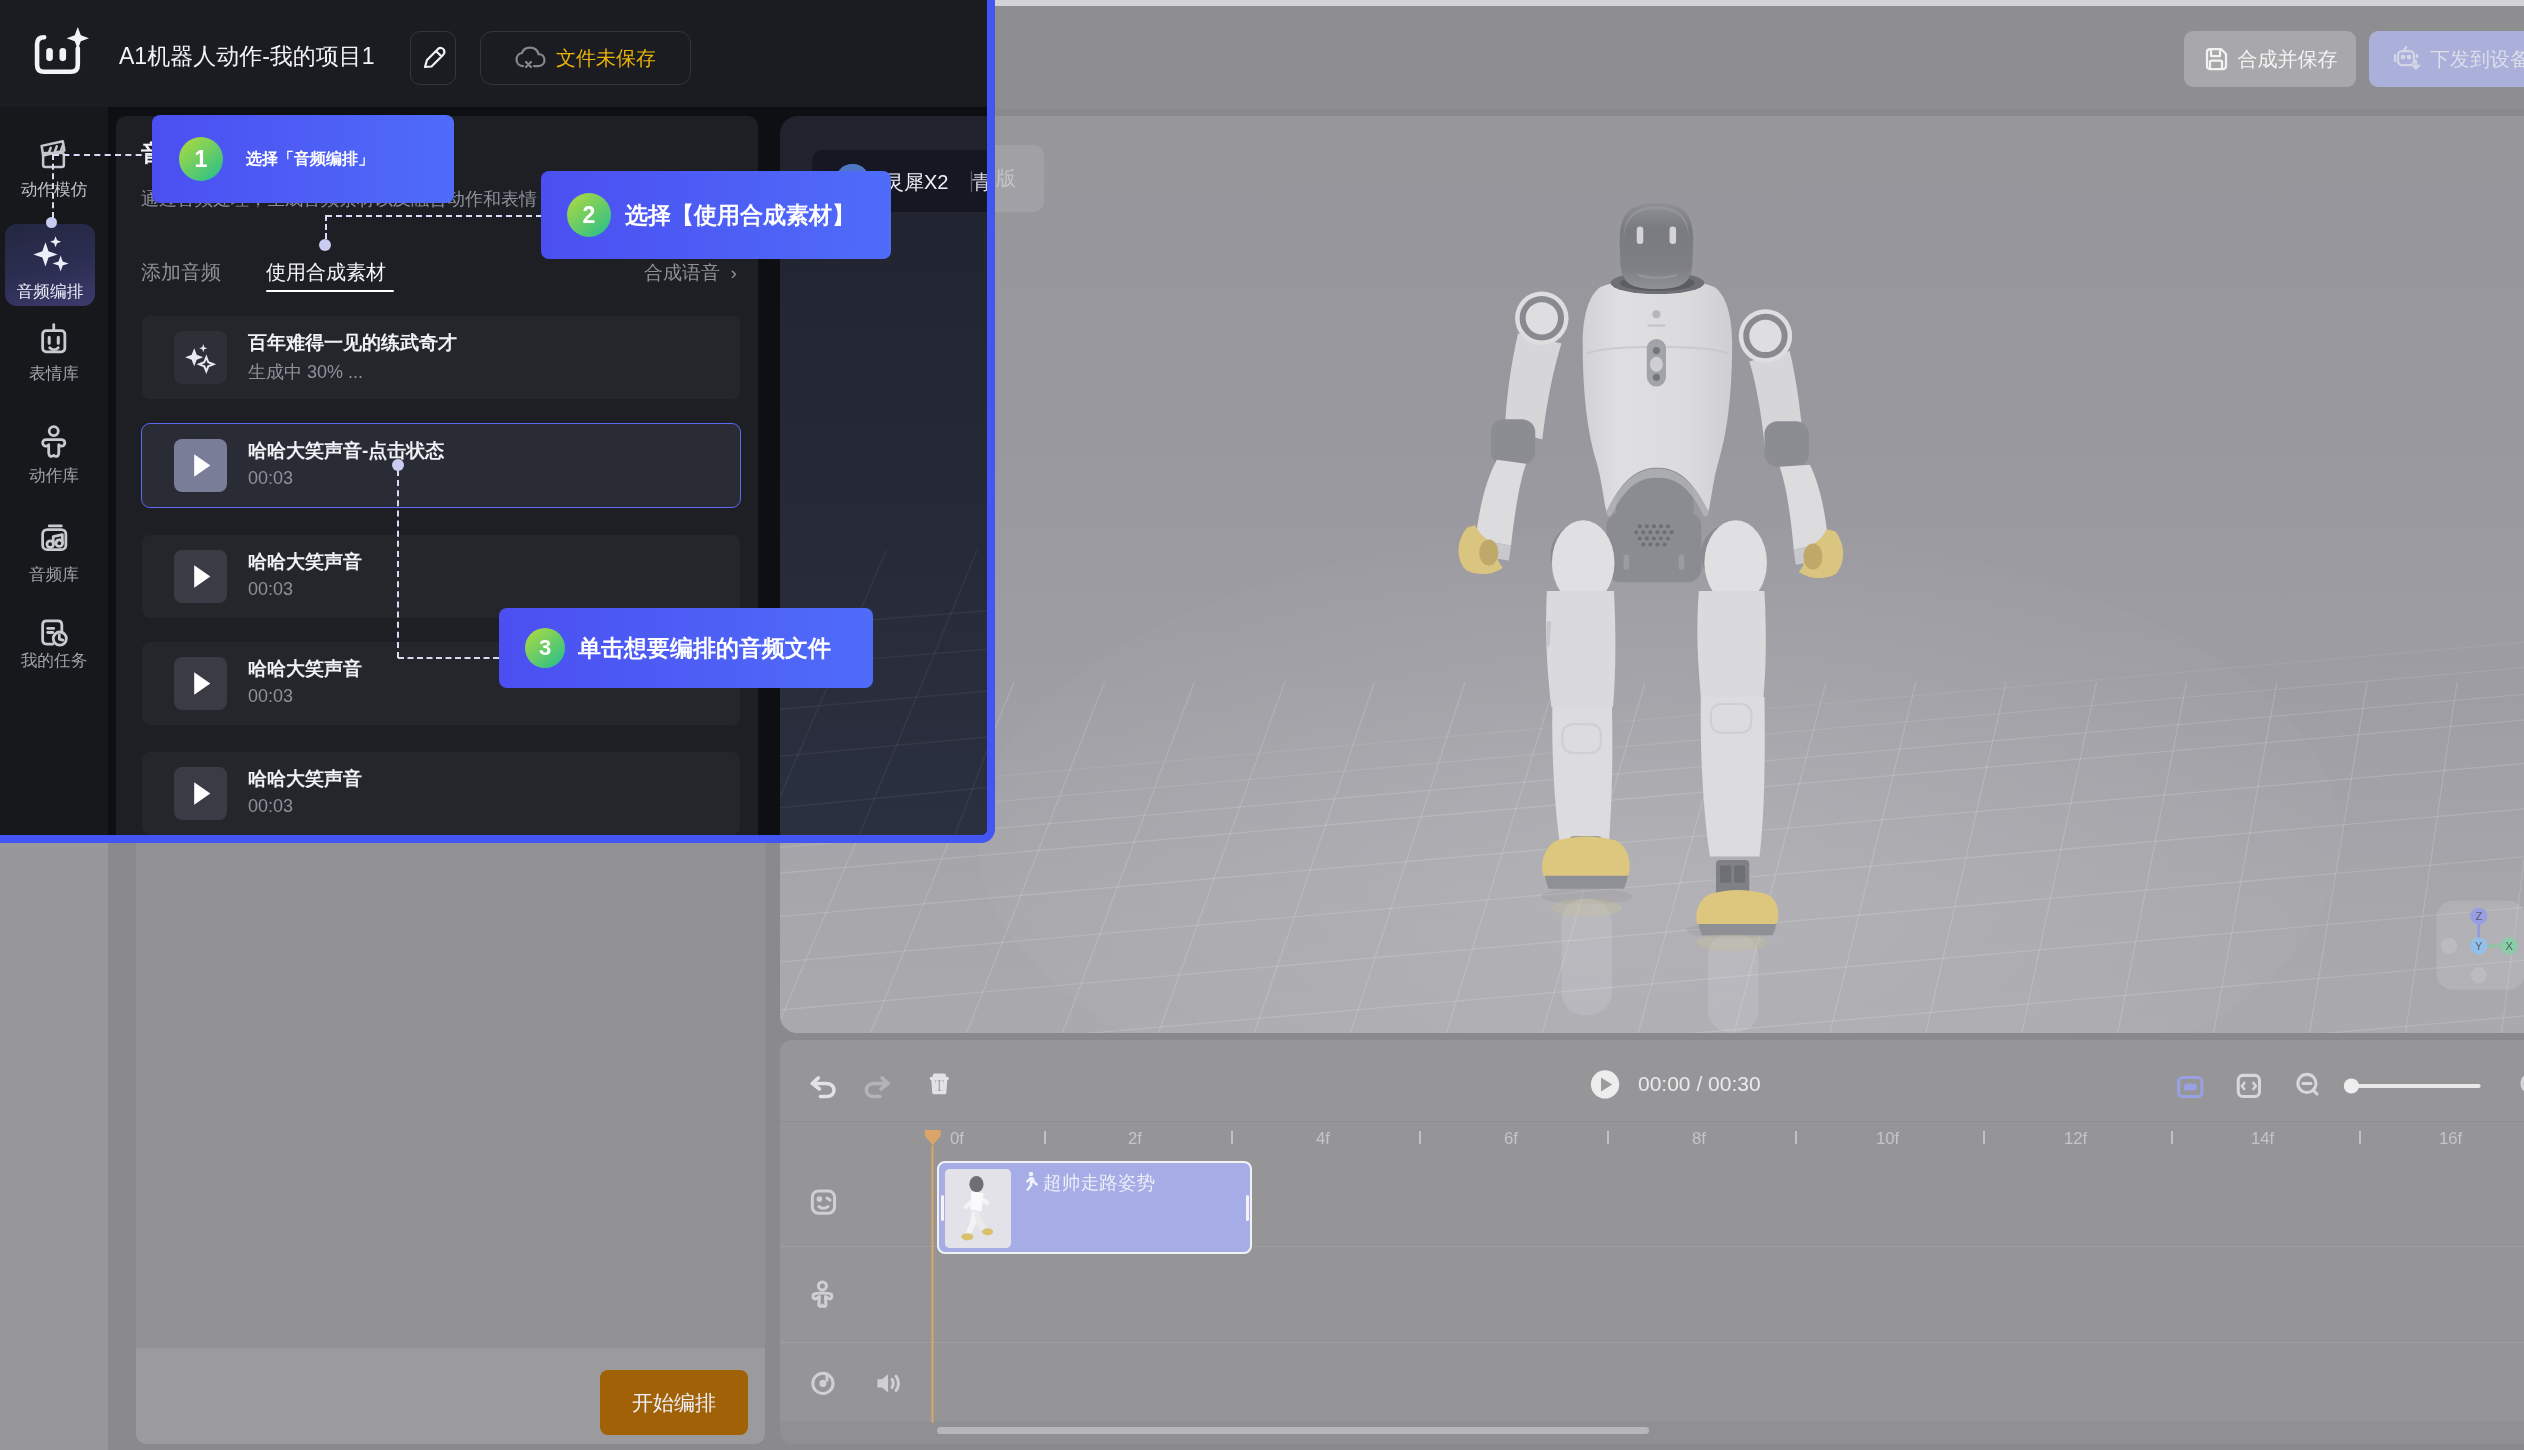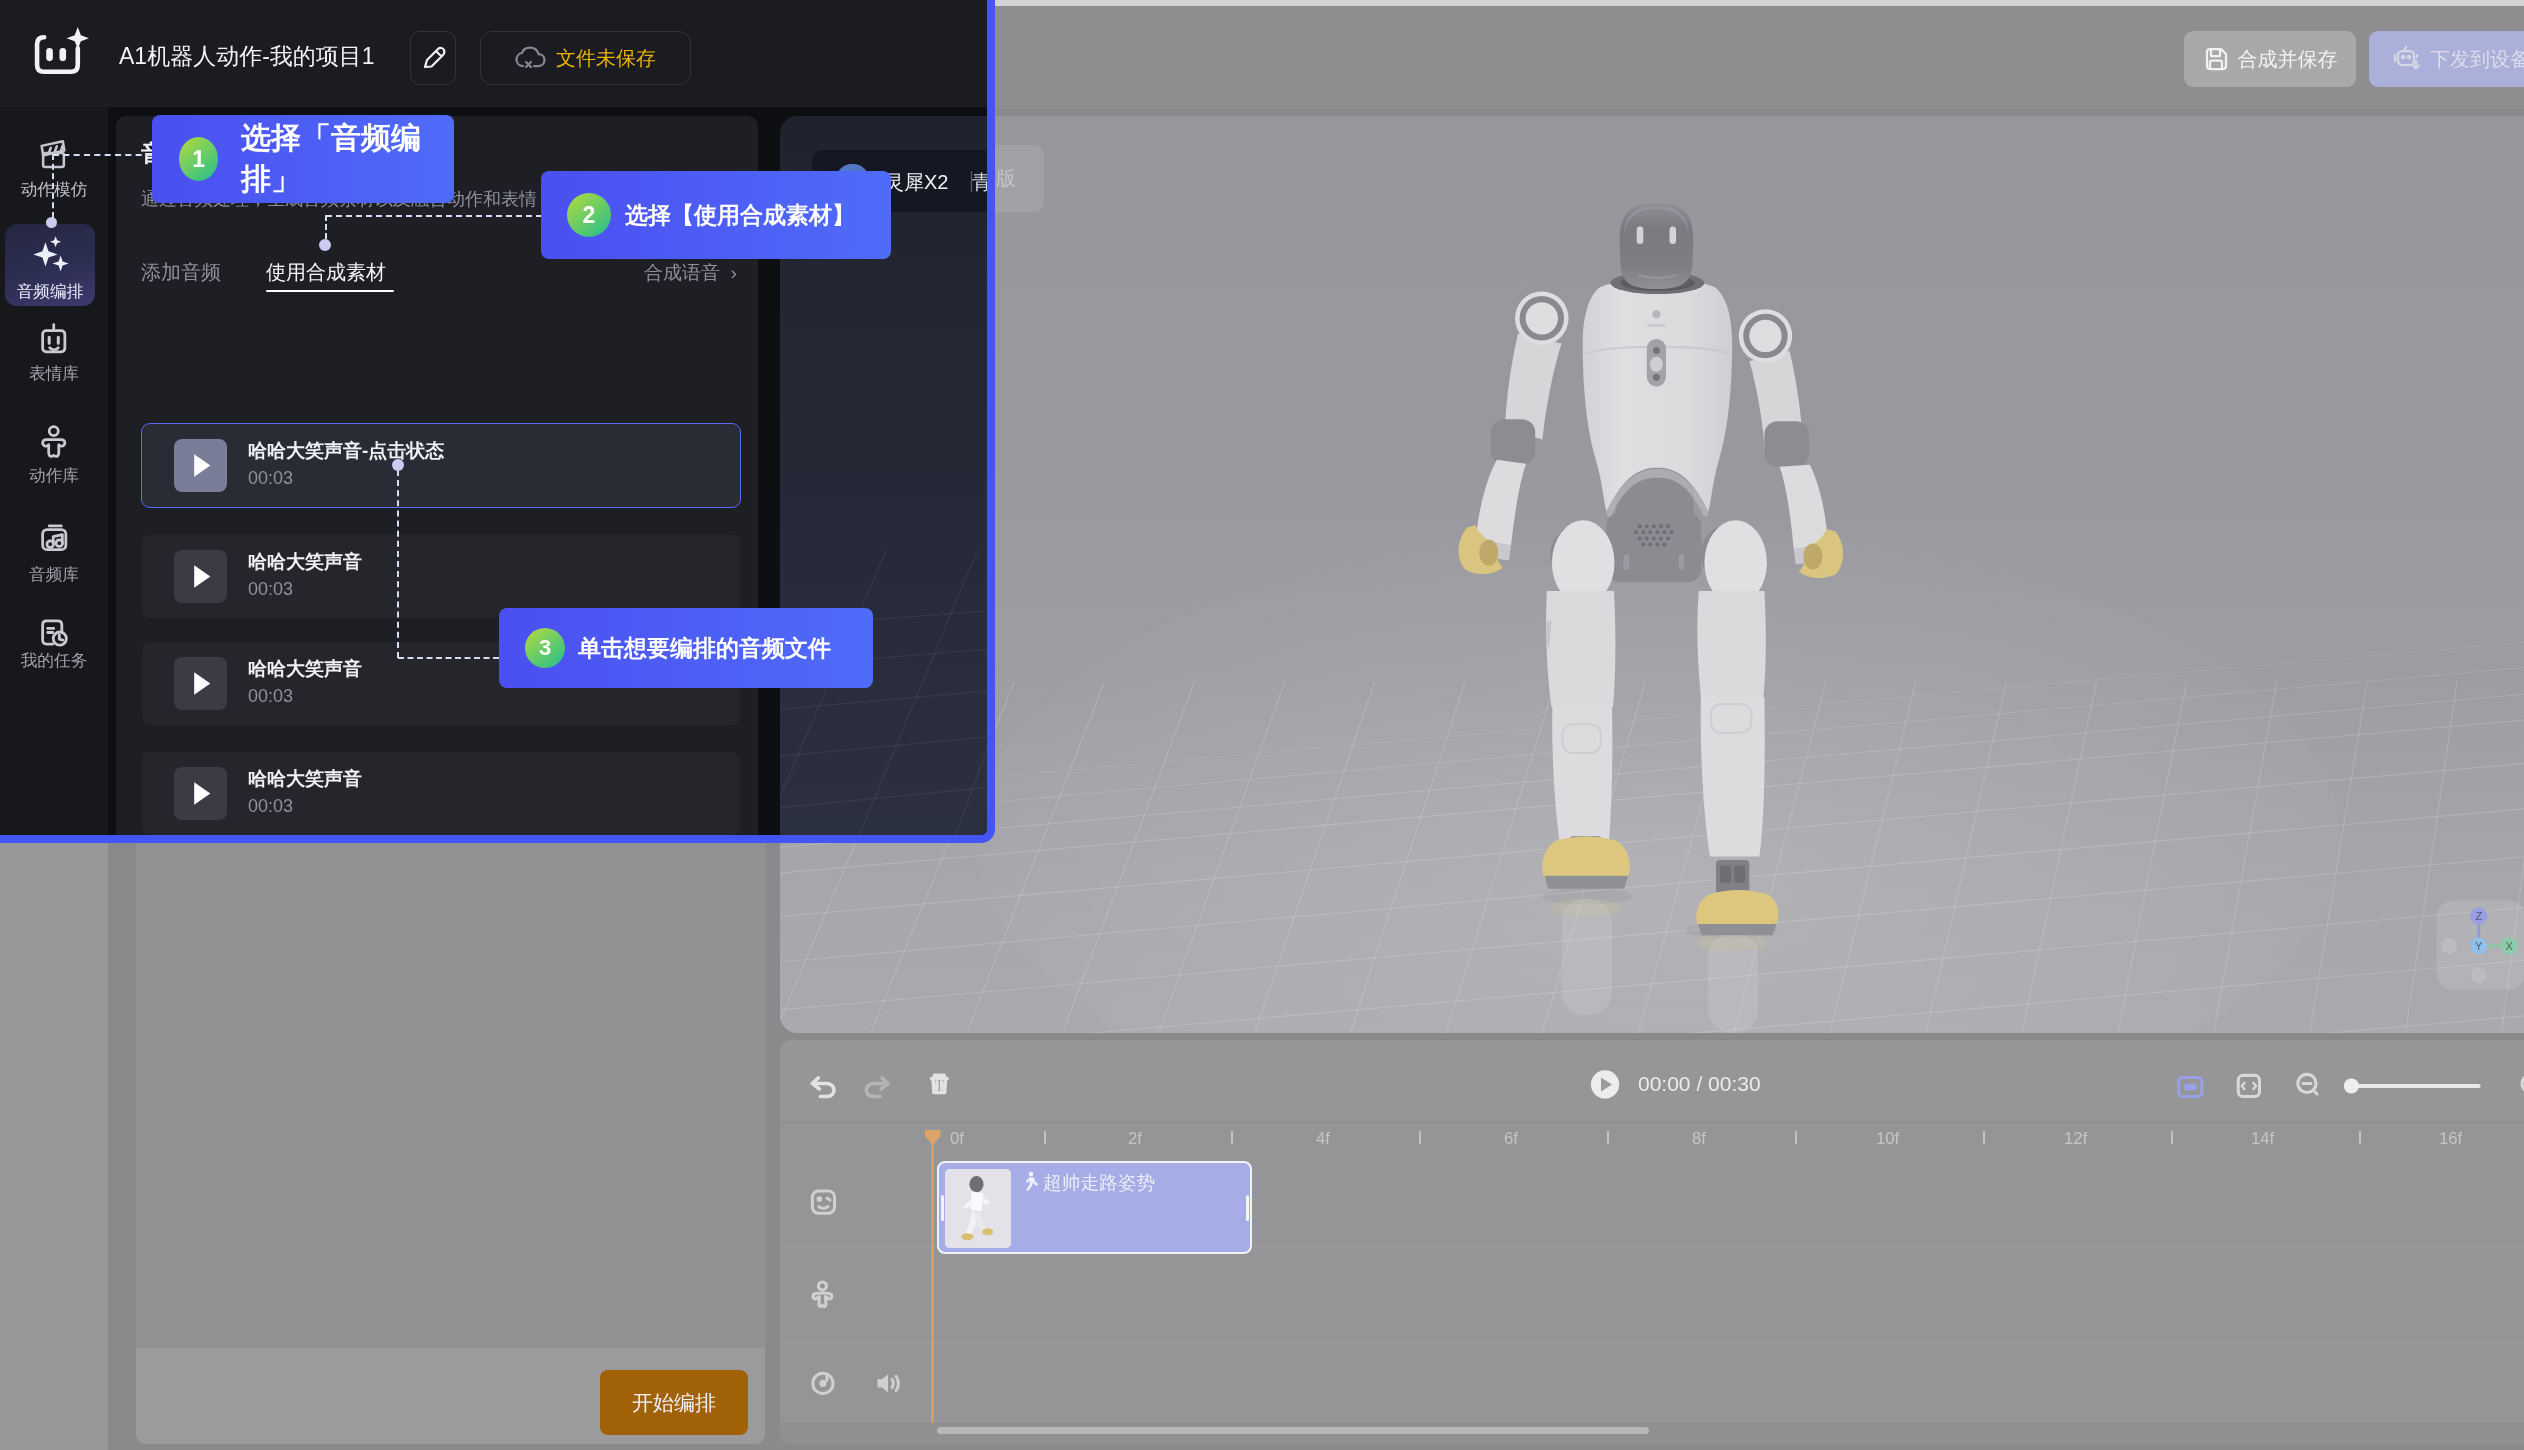--- a/index.html
+++ b/index.html
@@ -446,20 +446,33 @@
     <div class="sb-item" style="top:456px;">音频库</div>
     <div class="sb-item" style="top:542px;">我的任务</div>
   </div>
   <div class="panel">
     <div class="p-title">音频编排</div>
     <div class="p-desc">通过音频处理，生成音频素材以及融合动作和表情</div>
     <div class="tab1">添加音频</div>
     <div class="tab2">使用合成素材</div>
     <div class="tabline"></div>
     <div class="tab3">合成语音&nbsp;&nbsp;›</div>
+    <div class="card" style="top:200px;">
+      <div class="tile" style="background:#2f3037;">
+        <svg width="53" height="53" viewBox="0 0 105 105">
+          <g fill="#e8e9f2">
+            <path d="M40,34 L45,47 L58,52 L45,57 L40,70 L35,57 L22,52 L35,47 Z"></path>
+            <path d="M64,52 L68,62 L78,66 L68,70 L64,80 L60,70 L50,66 L60,62 Z" fill="none" stroke="#e8e9f2" stroke-width="4"></path>
+            <path d="M58,26 L60,32 L66,34 L60,36 L58,42 L56,36 L50,34 L56,32 Z"></path>
+          </g>
+        </svg>
+      </div>
+      <div class="t1">百年难得一见的练武奇才</div>
+      <div class="t2">生成中 30% ...</div>
+    </div>
     <div class="card cardsel" style="top:308px;">
       <div class="tile" style="background:#7a7d98;">
         <svg width="53" height="53" viewBox="0 0 105 105">
             <path d="M40,30 L72,52.5 L40,75 Z" fill="#ffffff"></path>
           </svg>
       </div>
       <div class="t1">哈哈大笑声音-点击状态</div>
       <div class="t2">00:03</div>
     </div>
     <div class="card" style="top:419px;">
@@ -524,21 +537,21 @@
   <div class="dot" style="left:46px;top:217px;width:11px;height:11px;"></div>
   <div class="dashH" style="left:326px;top:215px;width:216px;"></div>
   <div class="dashV" style="left:325px;top:215px;height:24px;"></div>
   <div class="dot" style="left:319px;top:239px;width:12px;height:12px;"></div>
   <div class="dashV" style="left:397px;top:470px;height:188px;"></div>
   <div class="dot" style="left:392px;top:459px;width:12px;height:12px;"></div>
   <div class="dashH" style="left:398px;top:657px;width:101px;"></div>
 
   <div class="co" style="left:152px;top:115px;width:302px;height:88px;">
     <div class="num" style="width:44px;height:44px;margin-left:27px;font-size:23px;">1</div>
-    <div style="margin-left:23px;font-size:30px;">选择「音频编排」</div>
+    <div style="margin-left:23px;font-size:16px;">选择「音频编排」</div>
   </div>
   <div class="co" style="left:541px;top:171px;width:350px;height:88px;">
     <div class="num" style="width:44px;height:44px;margin-left:26px;font-size:23px;">2</div>
     <div style="margin-left:14px;font-size:23px;">选择【使用合成素材】</div>
   </div>
   <div class="co" style="left:499px;top:608px;width:374px;height:80px;">
     <div class="num" style="width:40px;height:40px;margin-left:26px;font-size:22px;">3</div>
     <div style="margin-left:13px;font-size:23px;">单击想要编排的音频文件</div>
   </div>
 </div>

